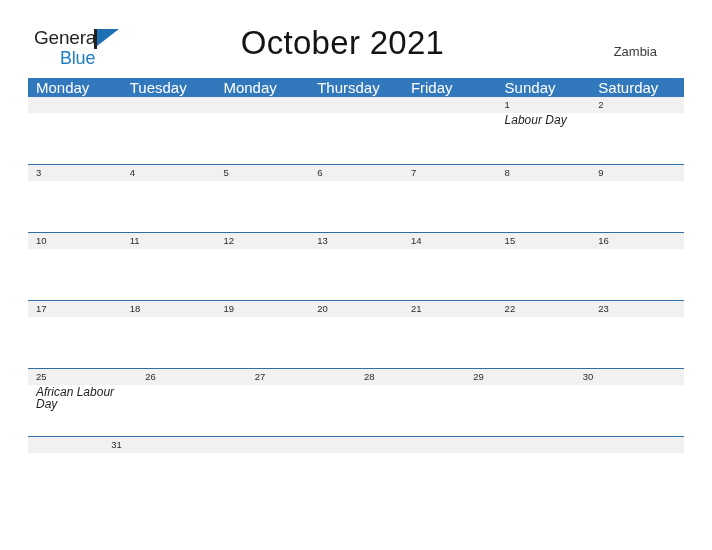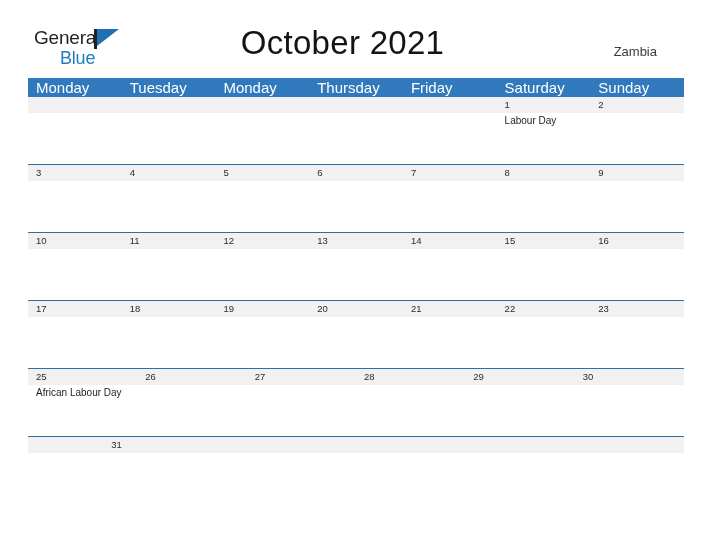--- a/index.html
+++ b/index.html
@@ -156,25 +156,26 @@
     font-size: 9.5px;
     color: #2b2b2b;
     line-height: 16px;
     padding-left: 8px;
     font-family: "Liberation Sans", sans-serif;
   }
   .day-events {
     padding: 2px 10px 0 8px;
   }
   .event {
-    font-size: 10px;
+    font-size: 12px;
     line-height: 11.5px;
     color: #1d1d1d;
     font-family: "Liberation Sans", sans-serif;
     word-wrap: break-word;
+    font-style: italic;
   }
 </style>
 </head>
 <body>
 
 <div class="page">
 
   <div class="header">
 
     <div class="logo">
@@ -192,22 +193,22 @@
   </div>
 
   <div class="calendar">
 
     <div class="weekday-row">
       <div class="weekday">Monday</div>
       <div class="weekday">Tuesday</div>
       <div class="weekday">Monday</div>
       <div class="weekday">Thursday</div>
       <div class="weekday">Friday</div>
+      <div class="weekday">Sunday</div>
       <div class="weekday">Saturday</div>
-      <div class="weekday">Sunday</div>
     </div>
 
     <div id="weeks-container">
         <div class="week-row">
           <div class="days">
             <div class="day-cell">
               <div class="day-band">
                 <div class="day-num"></div>
               </div>
               <div class="day-events"></div>

